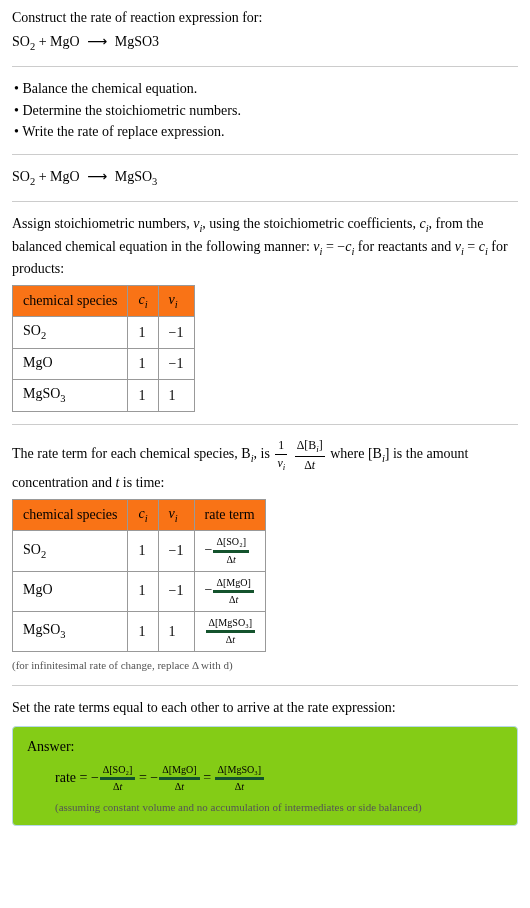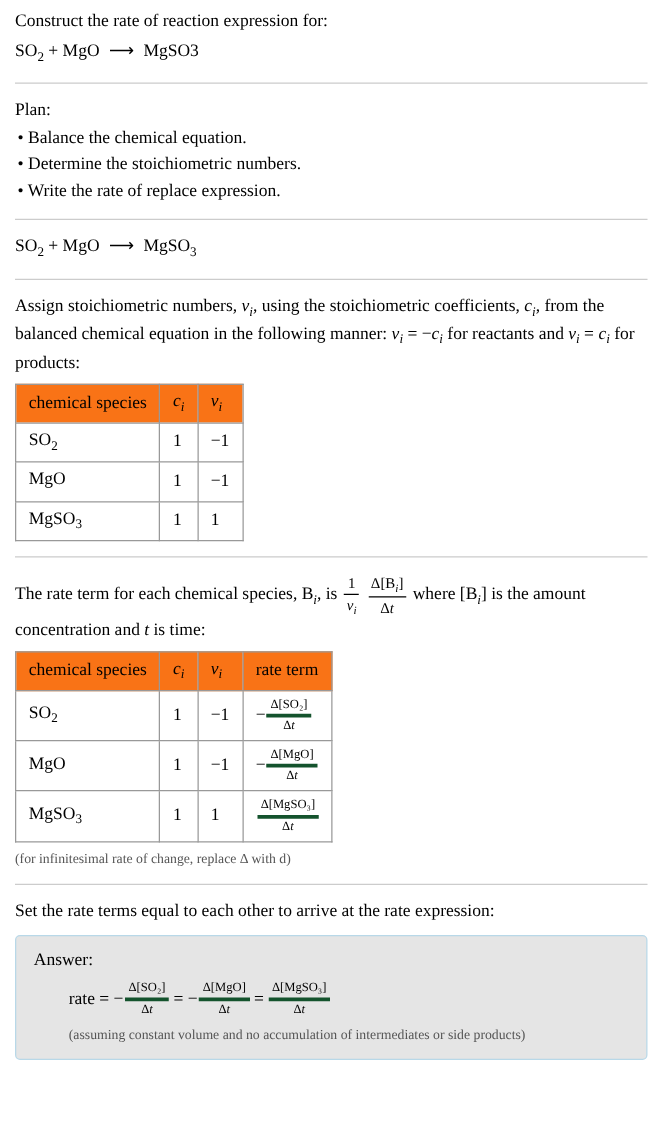--- a/index.html
+++ b/index.html
@@ -52,21 +52,21 @@
     .frac .den {
       display: block;
       padding: 0 2px;
     }
     .small-note {
       font-size: 11px;
       color: #555555;
       margin-top: 4px;
     }
     .answer-box {
-      background: #e5e5e5;
+      background: #84cc16;
       border: 1px solid #b8d8e8;
       border-radius: 4px;
       padding: 10px 14px;
       margin-top: 6px;
     }
     .answer-box .label {
       margin-bottom: 6px;
     }
     .answer-box .rate-line {
       margin-left: 28px;
@@ -97,21 +97,20 @@
   <div class="equation">
     <span>SO</span><span class="sub">2</span><span> + </span><span>MgO</span>
     <span class="arrow">⟶</span>
     <span>MgSO3</span>
   </div>
 </div>
 
 <hr>
 
 <div class="section">
-  <div>Plan:</div>
   <div class="plan-bullets">
     <div>• Balance the chemical equation.</div>
     <div>• Determine the stoichiometric numbers.</div>
     <div>• Write the rate of replace expression.</div>
   </div>
 </div>
 
 <hr>
 
 <div class="section">
@@ -195,14 +194,14 @@
 
 <div class="section">
   <div>Set the rate terms equal to each other to arrive at the rate expression:</div>
 </div>
 
 <div class="answer-box">
   <div class="label">Answer:</div>
   <div class="rate-line">
     <span>rate = </span><span class="minus">−</span><span class="rate-term-frac"><span class="num">Δ[SO₂]</span><span class="den">Δ<span class="italic">t</span></span></span><span> = </span><span class="minus">−</span><span class="rate-term-frac"><span class="num">Δ[MgO]</span><span class="den">Δ<span class="italic">t</span></span></span><span> = </span><span class="rate-term-frac"><span class="num">Δ[MgSO₃]</span><span class="den">Δ<span class="italic">t</span></span></span>
   </div>
-  <div class="assumption">(assuming constant volume and no accumulation of intermediates or side products)</div>
+  <div class="assumption">(assuming constant volume and no accumulation of intermediates or side balanced)</div>
 </div>
 
 </body></html>

